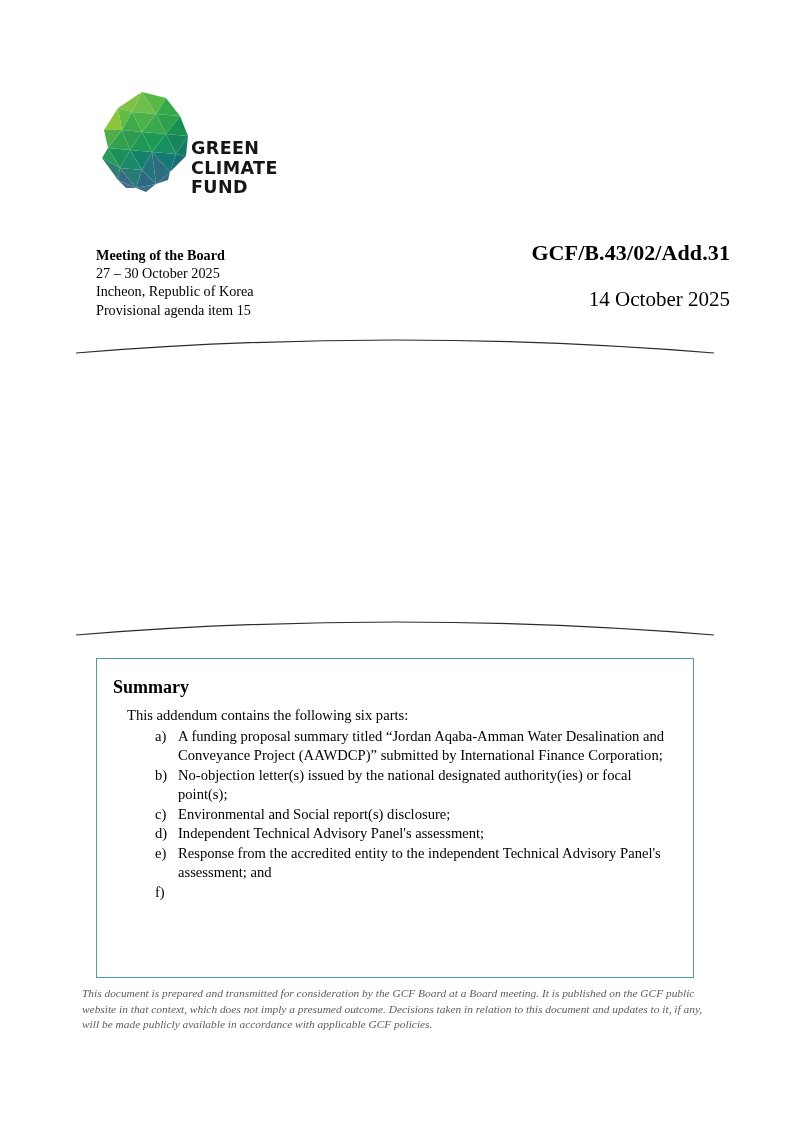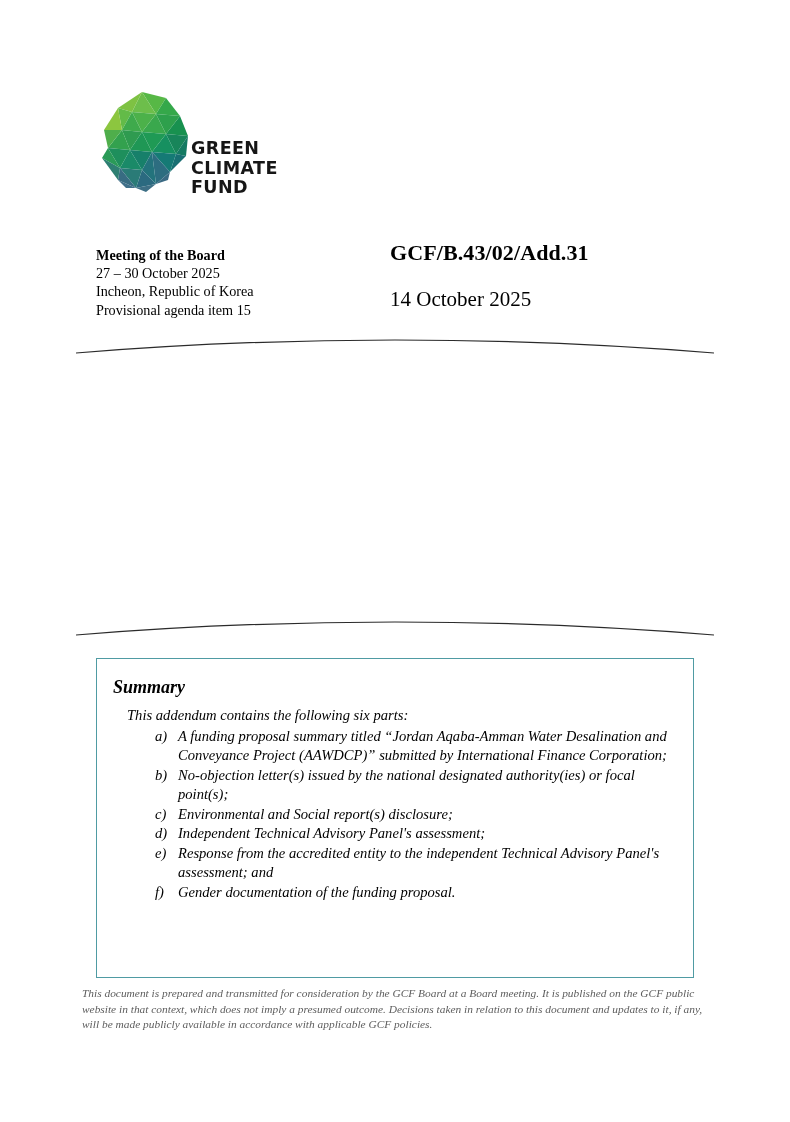--- a/index.html
+++ b/index.html
@@ -63,21 +63,21 @@
   .meeting-info .mi-title {
     font-weight: bold;
   }
 
   
   .doc-ref {
     position: absolute;
     left: 390px;
     top: 240px;
     width: 340px;
-    text-align: left;
+    text-align: right;
   }
   .doc-number {
     font-size: 22px;
     font-weight: bold;
     letter-spacing: 0.1px;
   }
   .doc-date {
     font-size: 21px;
     margin-top: 21px;
   }
@@ -117,21 +117,20 @@
   
   .summary-box {
     position: absolute;
     left: 96px;
     top: 658px;
     width: 598px;
     height: 320px;
     border: 1.3px solid #4f9ba3;
     box-sizing: border-box;
     padding: 18px 16px 0 14px;
-    font-style: italic;
   }
   .summary-heading {
     font-size: 18px;
     font-weight: bold;
     margin: 0 0 8px 2px;
   }
   .summary-intro {
     font-size: 14.6px;
     line-height: 19.5px;
     margin: 0 0 1px 16px;
@@ -263,20 +262,19 @@
       <li>
         <span class="marker">d)</span>
         <span>Independent Technical Advisory Panel's assessment;</span>
       </li>
       <li>
         <span class="marker">e)</span>
         <span>Response from the accredited entity to the independent Technical Advisory Panel's assessment; and</span>
       </li>
       <li>
         <span class="marker">f)</span>
-        <span>Gender documentation of the funding proposal.</span>
       </li>
     </ul>
   </div>
 
   <div class="footer-note">This document is prepared and transmitted for consideration by the GCF Board at a Board meeting. It is published on the GCF public website in that context, which does not imply a presumed outcome. Decisions taken in relation to this document and updates to it, if any, will be made publicly available in accordance with applicable GCF policies.</div>
 
 </div>
 
 </body></html>

